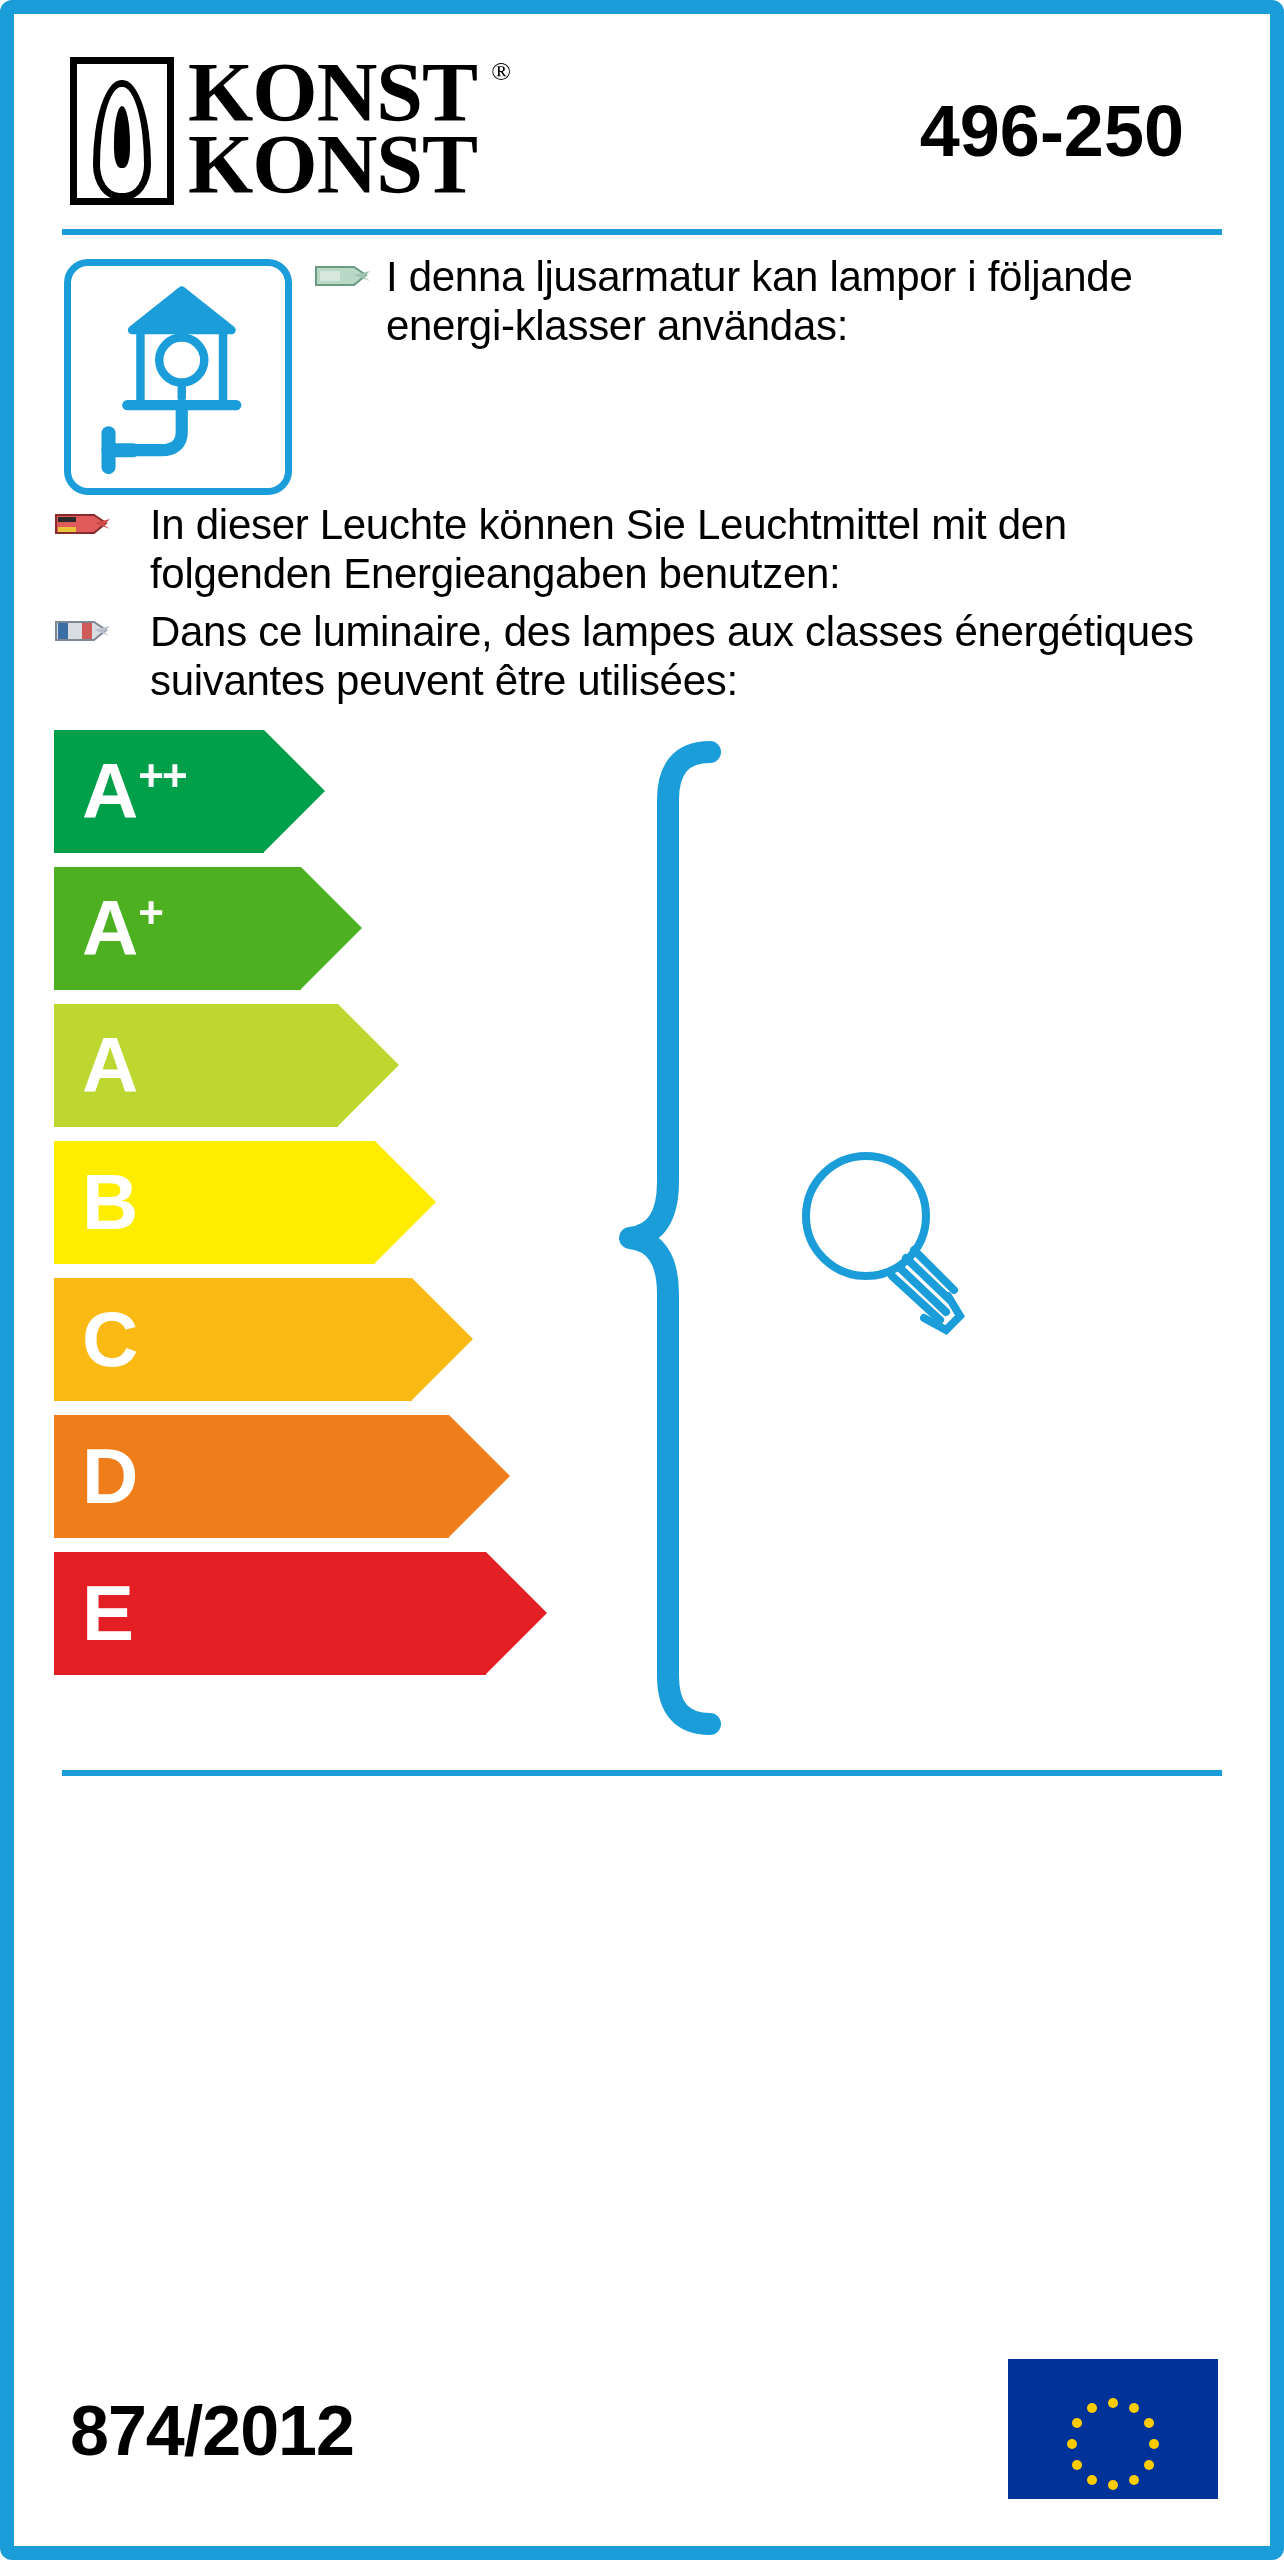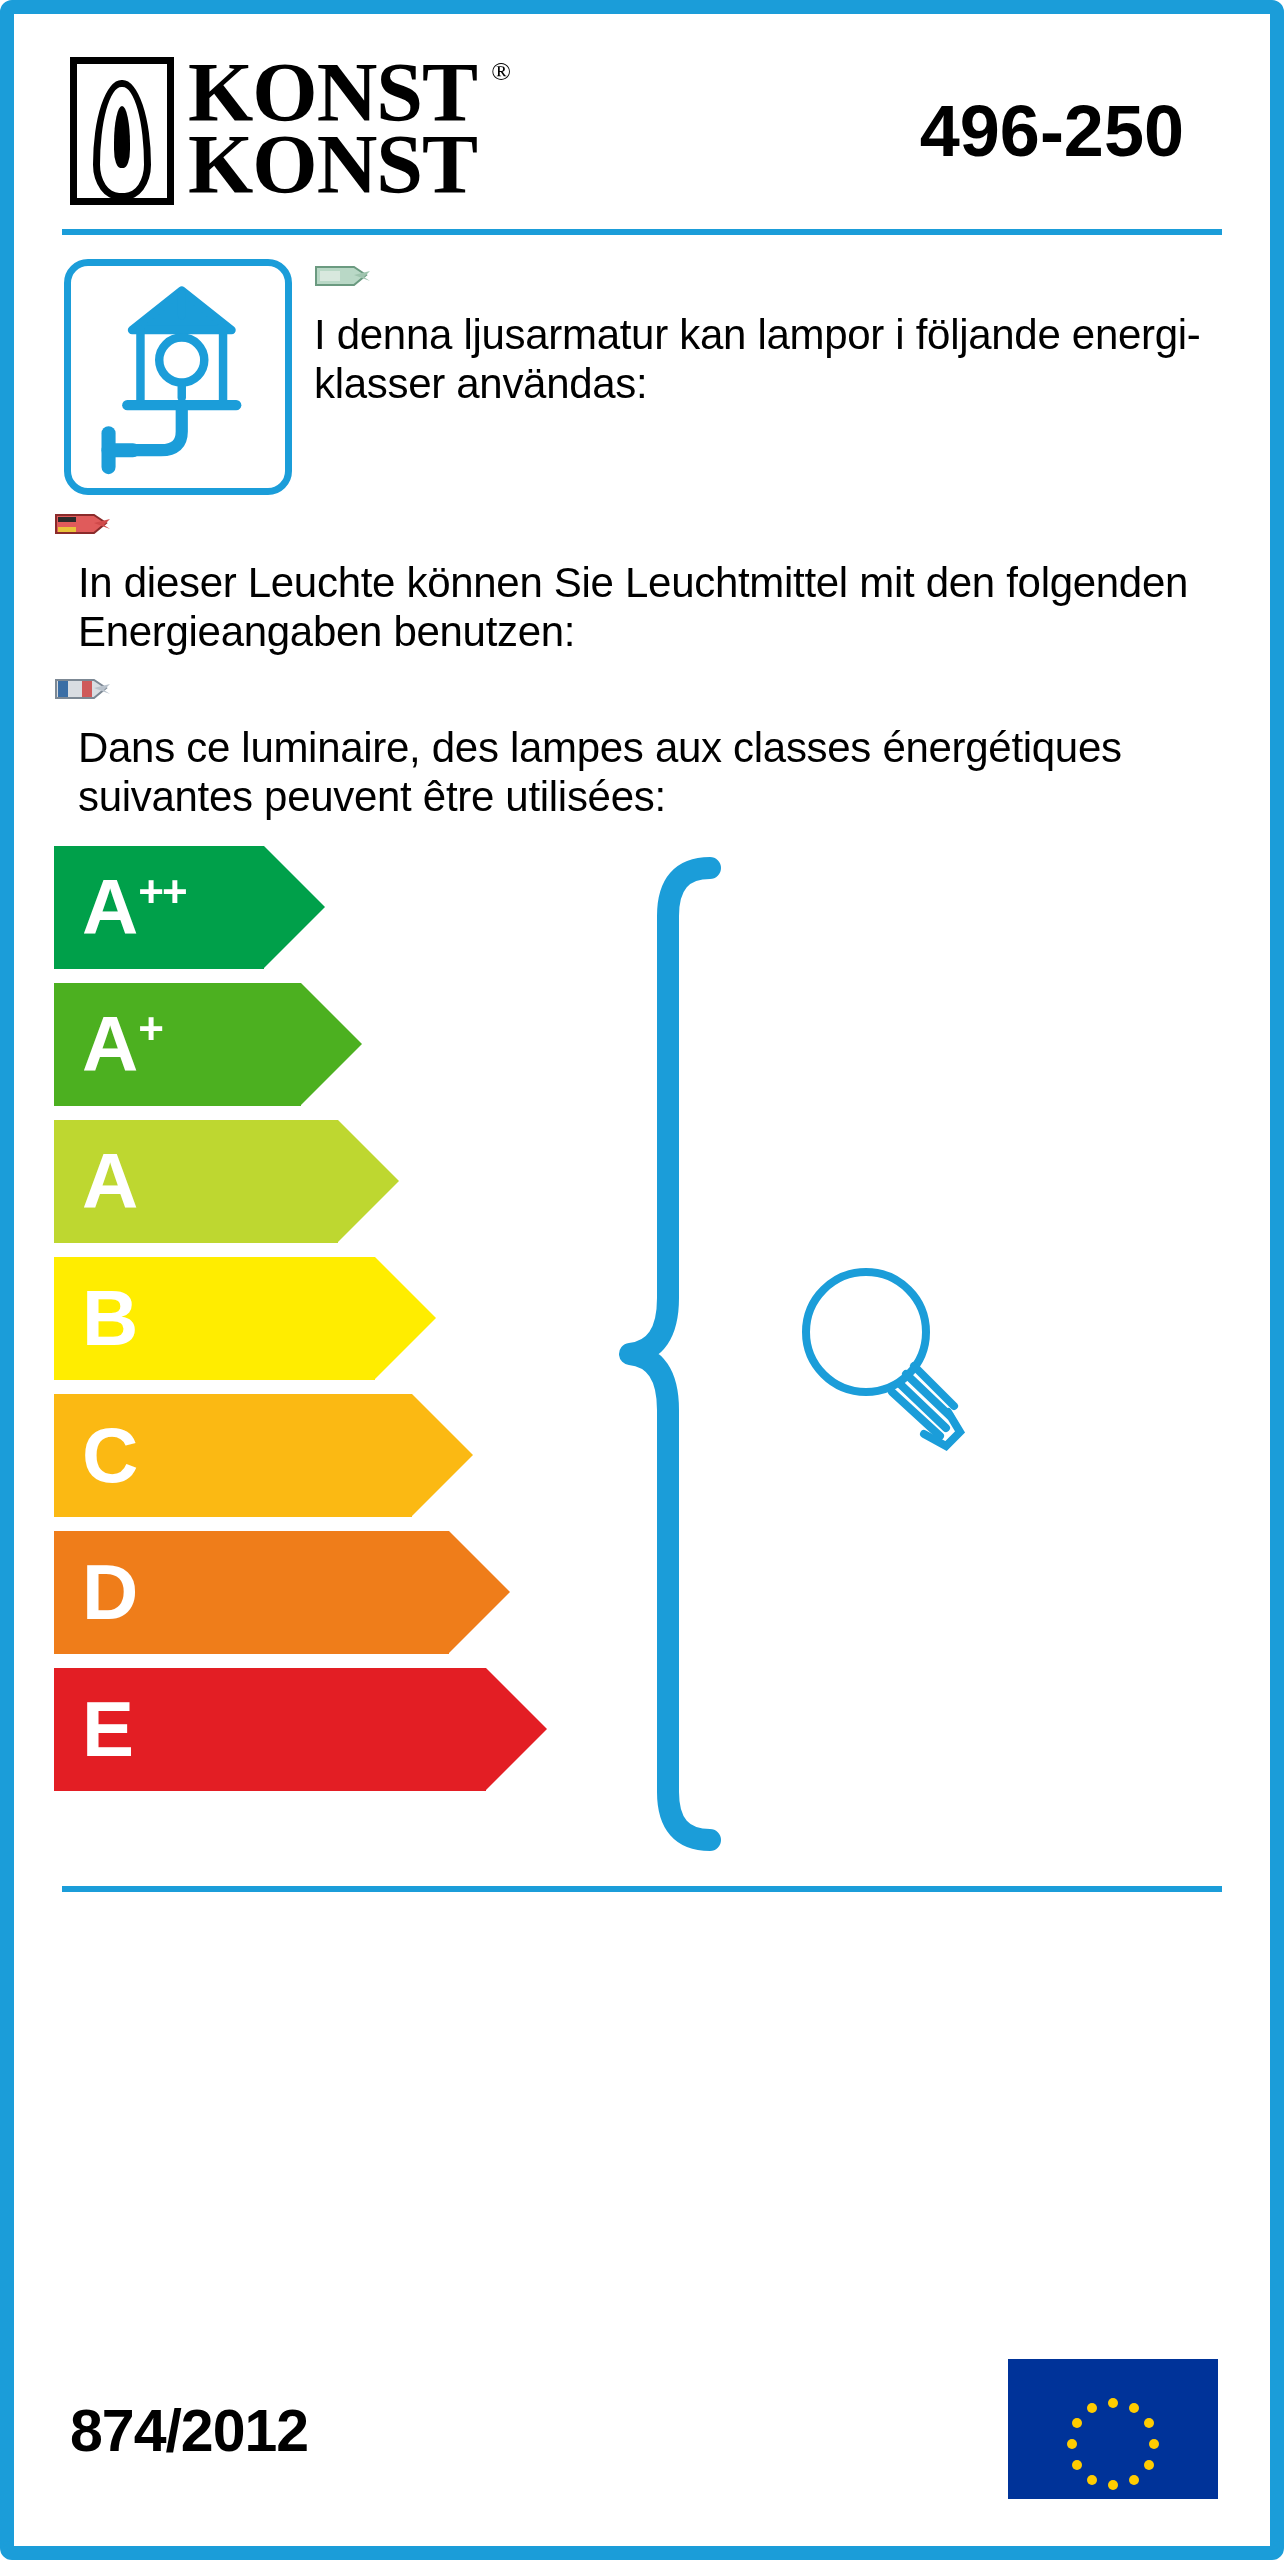--- a/index.html
+++ b/index.html
@@ -118,21 +118,20 @@
   }
   .lang-rows {
     flex: 1;
     padding-left: 10px;
   }
   .lang-row {
     display: flex;
     gap: 14px;
     align-items: flex-start;
     margin-bottom: 14px;
-    flex-direction: column;
   }
   .flag {
     width: 58px;
     height: 34px;
     flex: none;
     margin-top: 10px;
   }
   .lang-text {
     font-size: 42px;
     line-height: 1.16;
@@ -220,21 +219,21 @@
   .footer {
     position: absolute;
     left: 0; right: 0; bottom: 0;
     height: 230px;
     display: flex;
     align-items: center;
     justify-content: space-between;
     padding: 0 52px 0 56px;
   }
   .reg-no {
-    font-size: 59px;
+    font-size: 70px;
     font-weight: 700;
     color: #000;
     letter-spacing: -1px;
   }
   .eu-flag {
     width: 210px;
     height: 140px;
     background: #003399;
     position: relative;
     flex: none;

